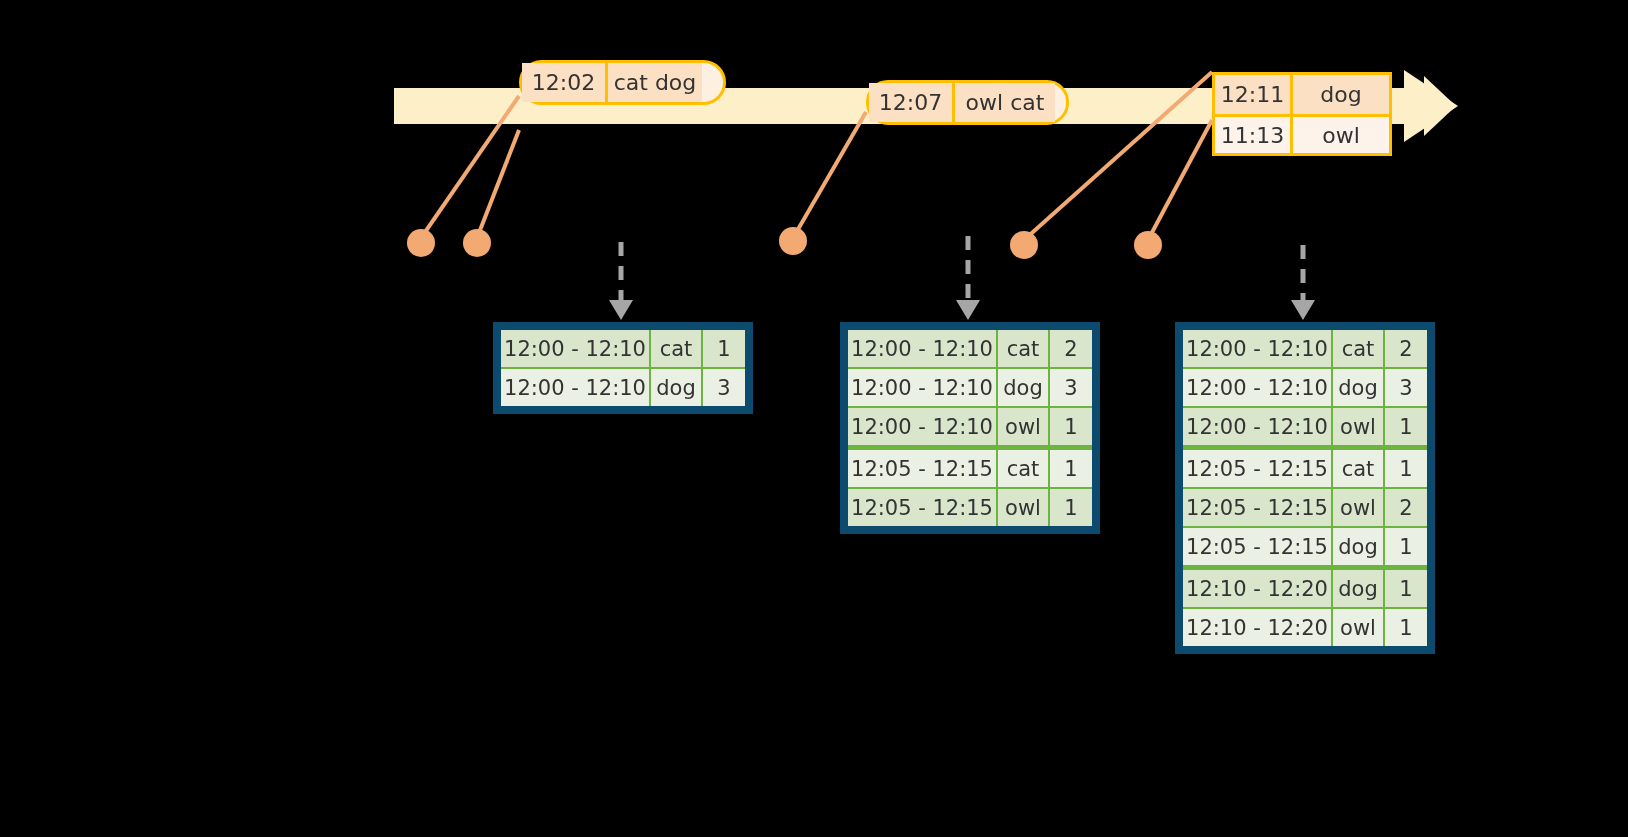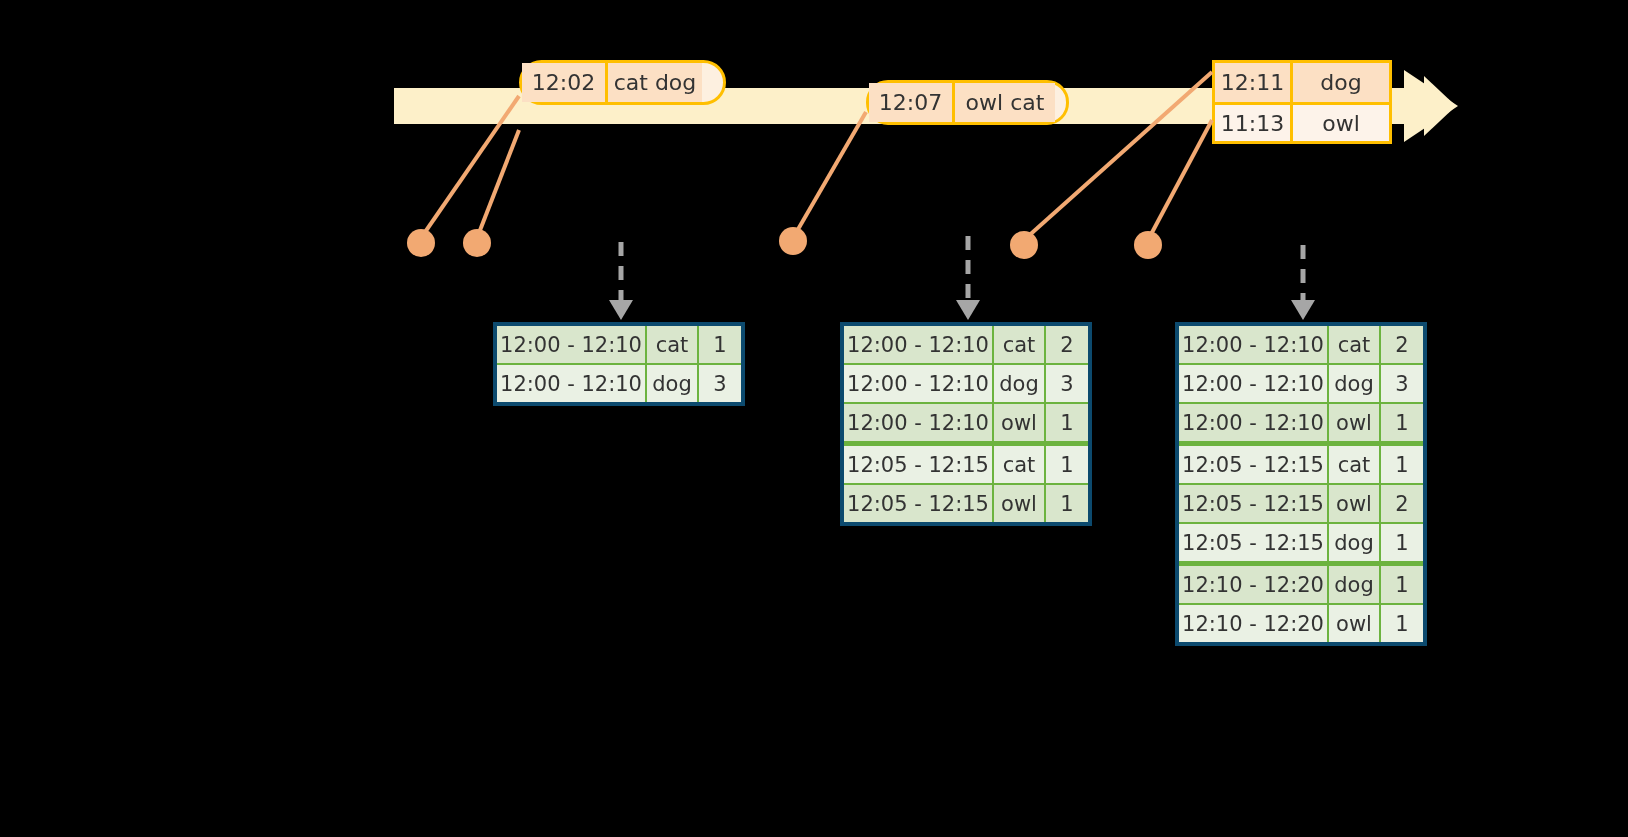--- a/index.html
+++ b/index.html
@@ -65,21 +65,21 @@
     align-items: center;
     justify-content: center;
     font-size: 22px;
     color: #333333;
     box-sizing: border-box;
   }
 
   
   .result-table {
     position: absolute;
-    border: 4px solid #0c4a6e;
+    border: 8px solid #0c4a6e;
     box-sizing: border-box;
     background: #6cb33f;
     display: flex;
     flex-direction: column;
   }
   .rt-row {
     display: flex;
     flex-direction: row;
     height: 37px;
     box-sizing: border-box;
@@ -135,21 +135,21 @@
     </div>
   </div>
 
   <div class="event-box" id="event-box-2" style="left:866px; top:80px; width:203px;border-radius:22px;">
     <div class="event-row shaded">
       <div class="event-time" style="width:86px">12:07</div>
       <div class="event-words" style="width:100px">owl cat</div>
     </div>
   </div>
 
-  <div class="event-box" id="event-box-3" style="left:1212px; top:60px; width:180px;">
+  <div class="event-box" id="event-box-3" style="left:1212px; top:72px; width:180px;">
     <div class="event-row shaded">
       <div class="event-time" style="width:78px">12:11</div>
       <div class="event-words" style="width:96px">dog</div>
     </div>
     <div class="event-row plain">
       <div class="event-time" style="width:78px">11:13</div>
       <div class="event-words" style="width:96px">owl</div>
     </div>
   </div>
 

